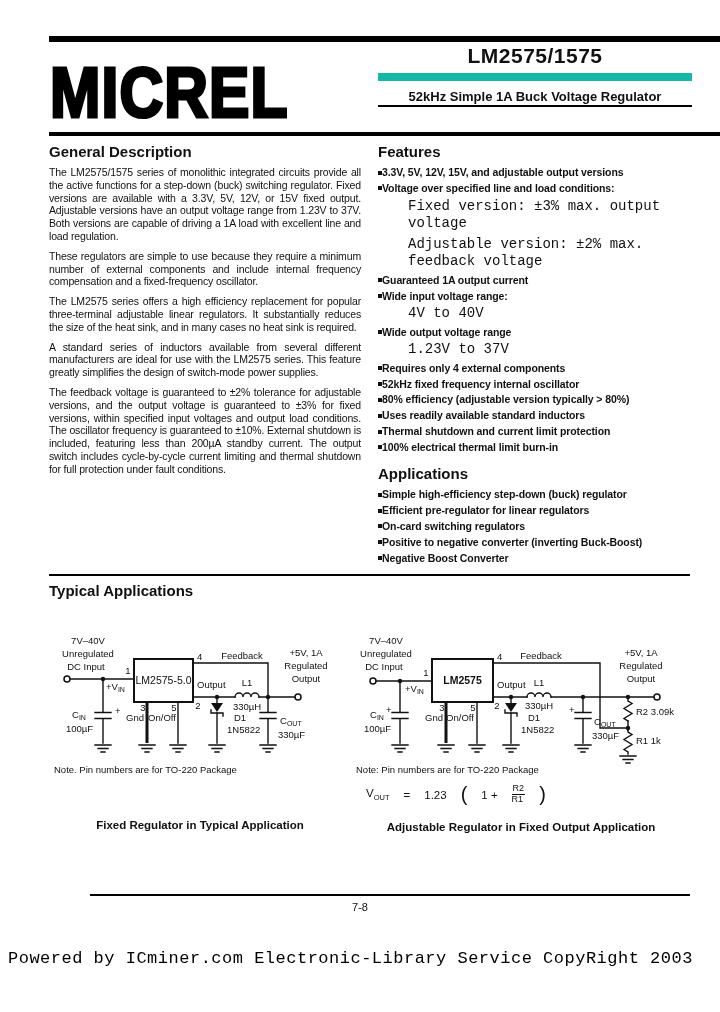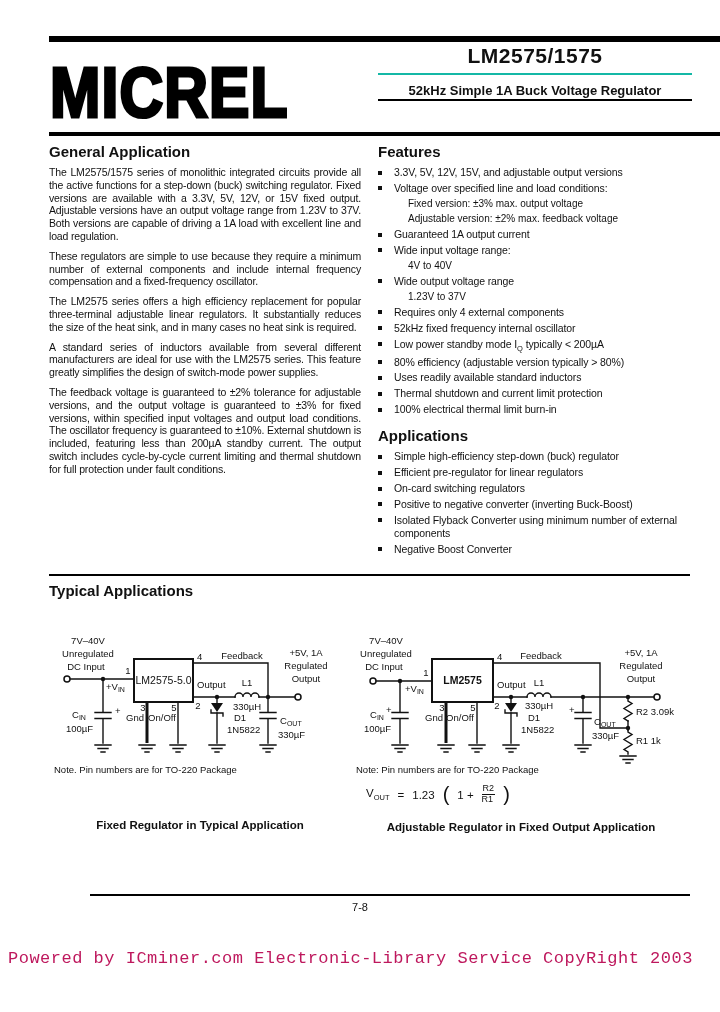--- a/index.html
+++ b/index.html
@@ -6,88 +6,88 @@
   .page { position:relative; width:720px; height:1012px; background:#ffffff;
           font-family:"Liberation Sans",sans-serif; color:#111; overflow:hidden; }
 
   
   .topbar { position:absolute; left:49px; top:36px; right:0; height:6px; background:#000; }
   .logo { position:absolute; left:50px; top:52px; font-weight:bold; font-size:54px;
           letter-spacing:1px; color:#000; -webkit-text-stroke:2.5px #000;
           transform:scaleX(1.12) scaleY(1.30); transform-origin:left top; }
   .titleblock { position:absolute; left:378px; top:44px; width:314px; text-align:center; }
   .part { font-size:21px; font-weight:bold; letter-spacing:.5px; padding-bottom:5px;
-          border-bottom:2px solid #14b8a6; }
+          border-bottom:8px solid #14b8a6; }
   .subtitle { font-size:13px; font-weight:bold; padding:8px 0 1px; border-bottom:2px solid #000; }
   .mainrule { position:absolute; left:49px; top:132px; right:0; height:4px; background:#000; }
 
   
   .cols { position:absolute; left:49px; top:143px; width:641px; display:flex; gap:17px; }
   .col { width:312px; }
   .sec-h { font-size:15px; font-weight:bold; margin:0 0 6px; }
   .apps-h { margin-top:11px; }
   .para { font-size:10.5px; line-height:1.22; text-align:justify; margin:0 0 7px;
           letter-spacing:-0.15px; }
-  .feat { display:flex; gap:12px; font-size:10.5px; line-height:1.27; margin:0 0 2.5px;
-          letter-spacing:-0.1px; }
+  .feat { display:flex; gap:0; font-size:10.5px; line-height:1.27; margin:0 0 2.5px;
+          letter-spacing:-0.1px;font-weight:bold; }
   .sq { flex:0 0 auto; width:4px; height:4px; background:#111; margin-top:4.5px; }
   .ftxt { flex:1; }
-  .feat-sub { font-size:10px; line-height:1.27; padding-left:30px; margin:0 0 2.5px; }
+  .feat-sub { font-size:14px; line-height:1.27; padding-left:30px; margin:0 0 2.5px;font-family:Liberation Mono, monospace; }
   sub { font-size:7.5px; }
 
   
   .ta-rule { position:absolute; left:49px; top:574px; width:641px; height:2px; background:#000; }
   .ta-h { position:absolute; left:49px; top:582px; font-size:15px; font-weight:bold; }
   .circ { position:absolute; }
   .circ-left { left:50px; top:633px; }
   .circ-right { left:356px; top:633px; }
   .circ text { fill:#111; font-family:"Liberation Sans",sans-serif; font-size:9.5px; }
   .circ .tc { text-anchor:middle; }
   .circ .icl { font-size:10.5px; }
   .circ .b { font-weight:bold; }
   .circ .sm { font-size:7px; }
   .w  { stroke:#111; stroke-width:1.4; fill:none; stroke-linecap:square; }
   .wt { stroke:#111; stroke-width:3; fill:none; }
   .boxr { fill:none; stroke:#111; stroke-width:2; }
   .nd { fill:#111; }
   .term { fill:#fff; stroke:#111; stroke-width:1.5; }
 
   .formula { position:absolute; left:366px; top:783px; display:flex; align-items:center;
-             gap:8px; font-size:11.5px; }
+             gap:14px; font-size:11.5px; }
   .frac { display:inline-flex; flex-direction:column; align-items:flex-start; font-size:9px;
           line-height:1.1; }
   .frac .num { border-bottom:1px solid #111; padding:0 1px; }
   .paren { font-size:20px; font-weight:400; }
 
   .caption { position:absolute; font-size:11.5px; font-weight:bold; text-align:center; }
   .cap-left { left:50px; top:819px; width:300px; }
   .cap-right { left:356px; top:821px; width:330px; }
 
   
   .footline { position:absolute; left:90px; top:894px; width:600px; height:2px; background:#000; }
   .pagenum { position:absolute; left:0; top:901px; width:720px; text-align:center; font-size:11px; }
   .watermark { position:absolute; left:8px; top:949px; font-family:"Liberation Mono","DejaVu Sans Mono",monospace;
-               font-size:17px; color:#be185d; letter-spacing:0.5px; }
+               font-size:17px; color:#000000; letter-spacing:0.5px; }
 </style>
 </head>
 <body>
 
 <div class="page">
 
   <div class="topbar"></div>
   <div class="logo">MICREL</div>
   <div class="titleblock">
     <div class="part">LM2575/1575</div>
     <div class="subtitle">52kHz Simple 1A Buck Voltage Regulator</div>
   </div>
   <div class="mainrule"></div>
 
   <div class="cols">
     <div class="col">
-      <div class="sec-h">General Application</div>
+      <div class="sec-h">General Description</div>
       <p class="para">The LM2575/1575 series of monolithic integrated circuits provide all the active functions for a step-down (buck) switching regulator. Fixed versions are available with a 3.3V, 5V, 12V, or 15V fixed output. Adjustable versions have an output voltage range from 1.23V to 37V. Both versions are capable of driving a 1A load with excellent line and load regulation.</p>
       <p class="para">These regulators are simple to use because they require a minimum number of external components and include internal frequency compensation and a fixed-frequency oscillator.</p>
       <p class="para">The LM2575 series offers a high efficiency replacement for popular three-terminal adjustable linear regulators. It substantially reduces the size of the heat sink, and in many cases no heat sink is required.</p>
       <p class="para">A standard series of inductors available from several different manufacturers are ideal for use with the LM2575 series. This feature greatly simplifies the design of switch-mode power supplies.</p>
       <p class="para">The feedback voltage is guaranteed to ±2% tolerance for adjustable versions, and the output voltage is guaranteed to ±3% for fixed versions, within specified input voltages and output load conditions. The oscillator frequency is guaranteed to ±10%. External shutdown is included, featuring less than 200µA standby current. The output switch includes cycle-by-cycle current limiting and thermal shutdown for full protection under fault conditions.</p>
     </div>
 
     <div class="col">
       <div class="sec-h">Features</div>
 
@@ -118,24 +118,20 @@
       <div class="feat">
           <span class="sq"></span>
           <span class="ftxt">Requires only 4 external components</span>
         </div>
       <div class="feat">
           <span class="sq"></span>
           <span class="ftxt">52kHz fixed frequency internal oscillator</span>
         </div>
       <div class="feat">
           <span class="sq"></span>
-          <span class="ftxt"><span>Low power standby mode I</span><sub>Q</sub><span> typically &lt; 200µA</span></span>
-        </div>
-      <div class="feat">
-          <span class="sq"></span>
           <span class="ftxt">80% efficiency (adjustable version typically &gt; 80%)</span>
         </div>
       <div class="feat">
           <span class="sq"></span>
           <span class="ftxt">Uses readily available standard inductors</span>
         </div>
       <div class="feat">
           <span class="sq"></span>
           <span class="ftxt">Thermal shutdown and current limit protection</span>
         </div>
@@ -153,24 +149,20 @@
           <span class="sq"></span>
           <span class="ftxt">Efficient pre-regulator for linear regulators</span>
         </div>
       <div class="feat">
           <span class="sq"></span>
           <span class="ftxt">On-card switching regulators</span>
         </div>
       <div class="feat">
           <span class="sq"></span>
           <span class="ftxt">Positive to negative converter (inverting Buck-Boost)</span>
-        </div>
-      <div class="feat">
-          <span class="sq"></span>
-          <span class="ftxt">Isolated Flyback Converter using minimum number of external components</span>
         </div>
       <div class="feat">
           <span class="sq"></span>
           <span class="ftxt">Negative Boost Converter</span>
         </div>
     </div>
   </div>
 
   <div class="ta-rule"></div>
   <div class="ta-h">Typical Applications</div>

